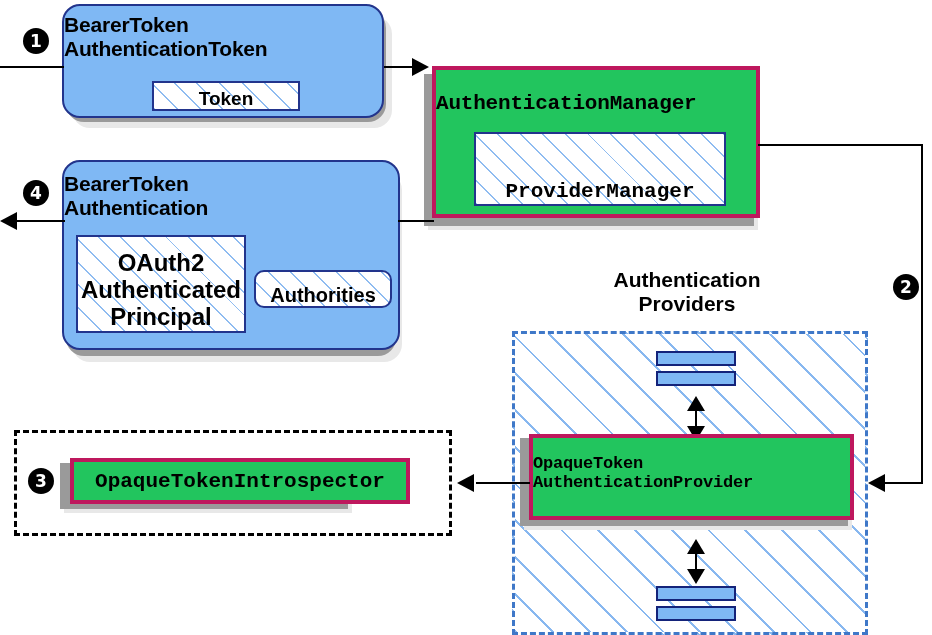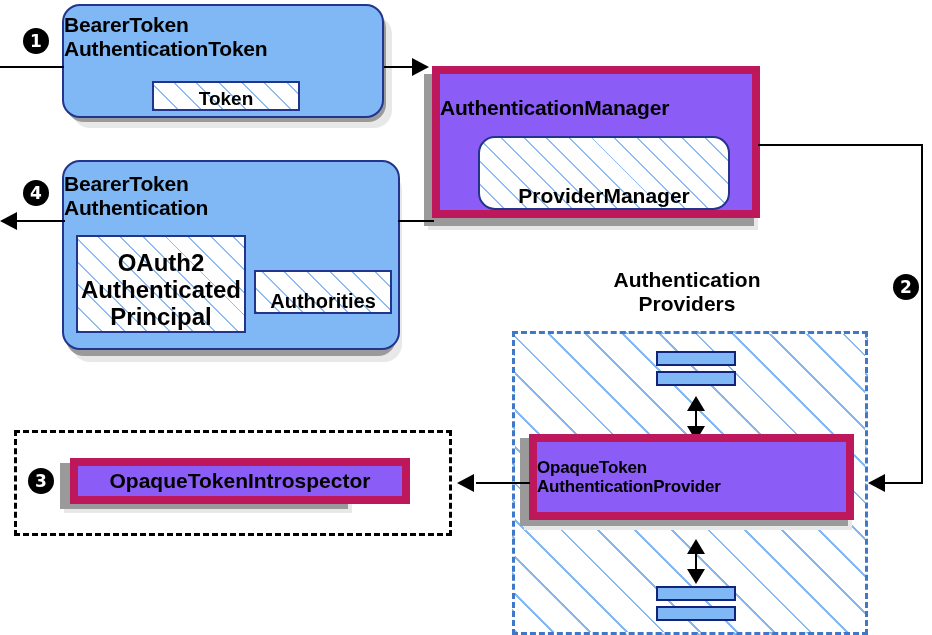--- a/index.html
+++ b/index.html
@@ -27,23 +27,24 @@
     background: #e8e8e8;
   }
 
   
   .card {
     background: #7fb8f4;
     border: 2px solid #22348c;
     border-radius: 18px;
   }
   .card-sq {
-    background: #8b5cf6;
-    border: 8px solid #be185d;
+    background: #22c55e;
+    border: 4px solid #be185d;
     border-radius: 0;
+    font-family: Liberation Mono, monospace;
   }
   .card-title {
     position: absolute;
     left: 0;
     right: 0;
     font-weight: bold;
     color: #000000;
     line-height: 1.12;
     white-space: pre-line;
     letter-spacing: -0.2px;
@@ -167,36 +168,36 @@
 
   <div class="abs hline" style="left:0px; top:66px; width:64px;"></div>
 
   <div class="abs hline" style="left:384px; top:66px; width:32px;"></div>
   <div class="abs arrow-right" style="left:412px; top:58px;"></div>
 
   <div class="abs shadow-light" style="left:428px; top:78px; width:330px; height:152px;"></div>
   <div class="abs shadow-dark" style="left:424px; top:74px; width:330px; height:152px;"></div>
   <div class="abs card-sq" style="left:432px; top:66px; width:328px; height:152px;">
     <div class="card-title" style="top:22px; font-size:21px;">AuthenticationManager</div>
-    <div class="abs hatchbox" style="left:38px; top:62px; width:252px; height:74px;border-radius:17px;">
+    <div class="abs hatchbox" style="left:38px; top:62px; width:252px; height:74px;">
       <span style="font-size:21px;">ProviderManager</span>
     </div>
   </div>
 
   <div class="abs shadow-light" style="left:72px; top:172px; width:330px; height:190px; border-radius:18px;"></div>
   <div class="abs shadow-dark" style="left:66px; top:166px; width:330px; height:190px; border-radius:18px;"></div>
   <div class="abs card" style="left:62px; top:160px; width:338px; height:190px;">
     <div class="card-title" style="top:10px; font-size:21px;">BearerToken
 Authentication</div>
     <div class="abs hatchbox" style="left:12px; top:73px; width:170px; height:98px;">
       <span style="font-size:24px;">OAuth2
 Authenticated
 Principal</span>
     </div>
-    <div class="abs hatchbox" style="left:190px; top:108px; width:138px; height:44px;">
+    <div class="abs hatchbox" style="left:190px; top:108px; width:138px; height:38px;border-radius:10px;">
       <span style="font-size:20px;">Authorities</span>
     </div>
   </div>
 
   <div class="abs badge" style="left:23px; top:180px;">
     <span>4</span>
   </div>
   <div class="abs hline" style="left:17px; top:220px; width:48px;"></div>
   <div class="abs arrow-left" style="left:0px; top:212px;"></div>
 

